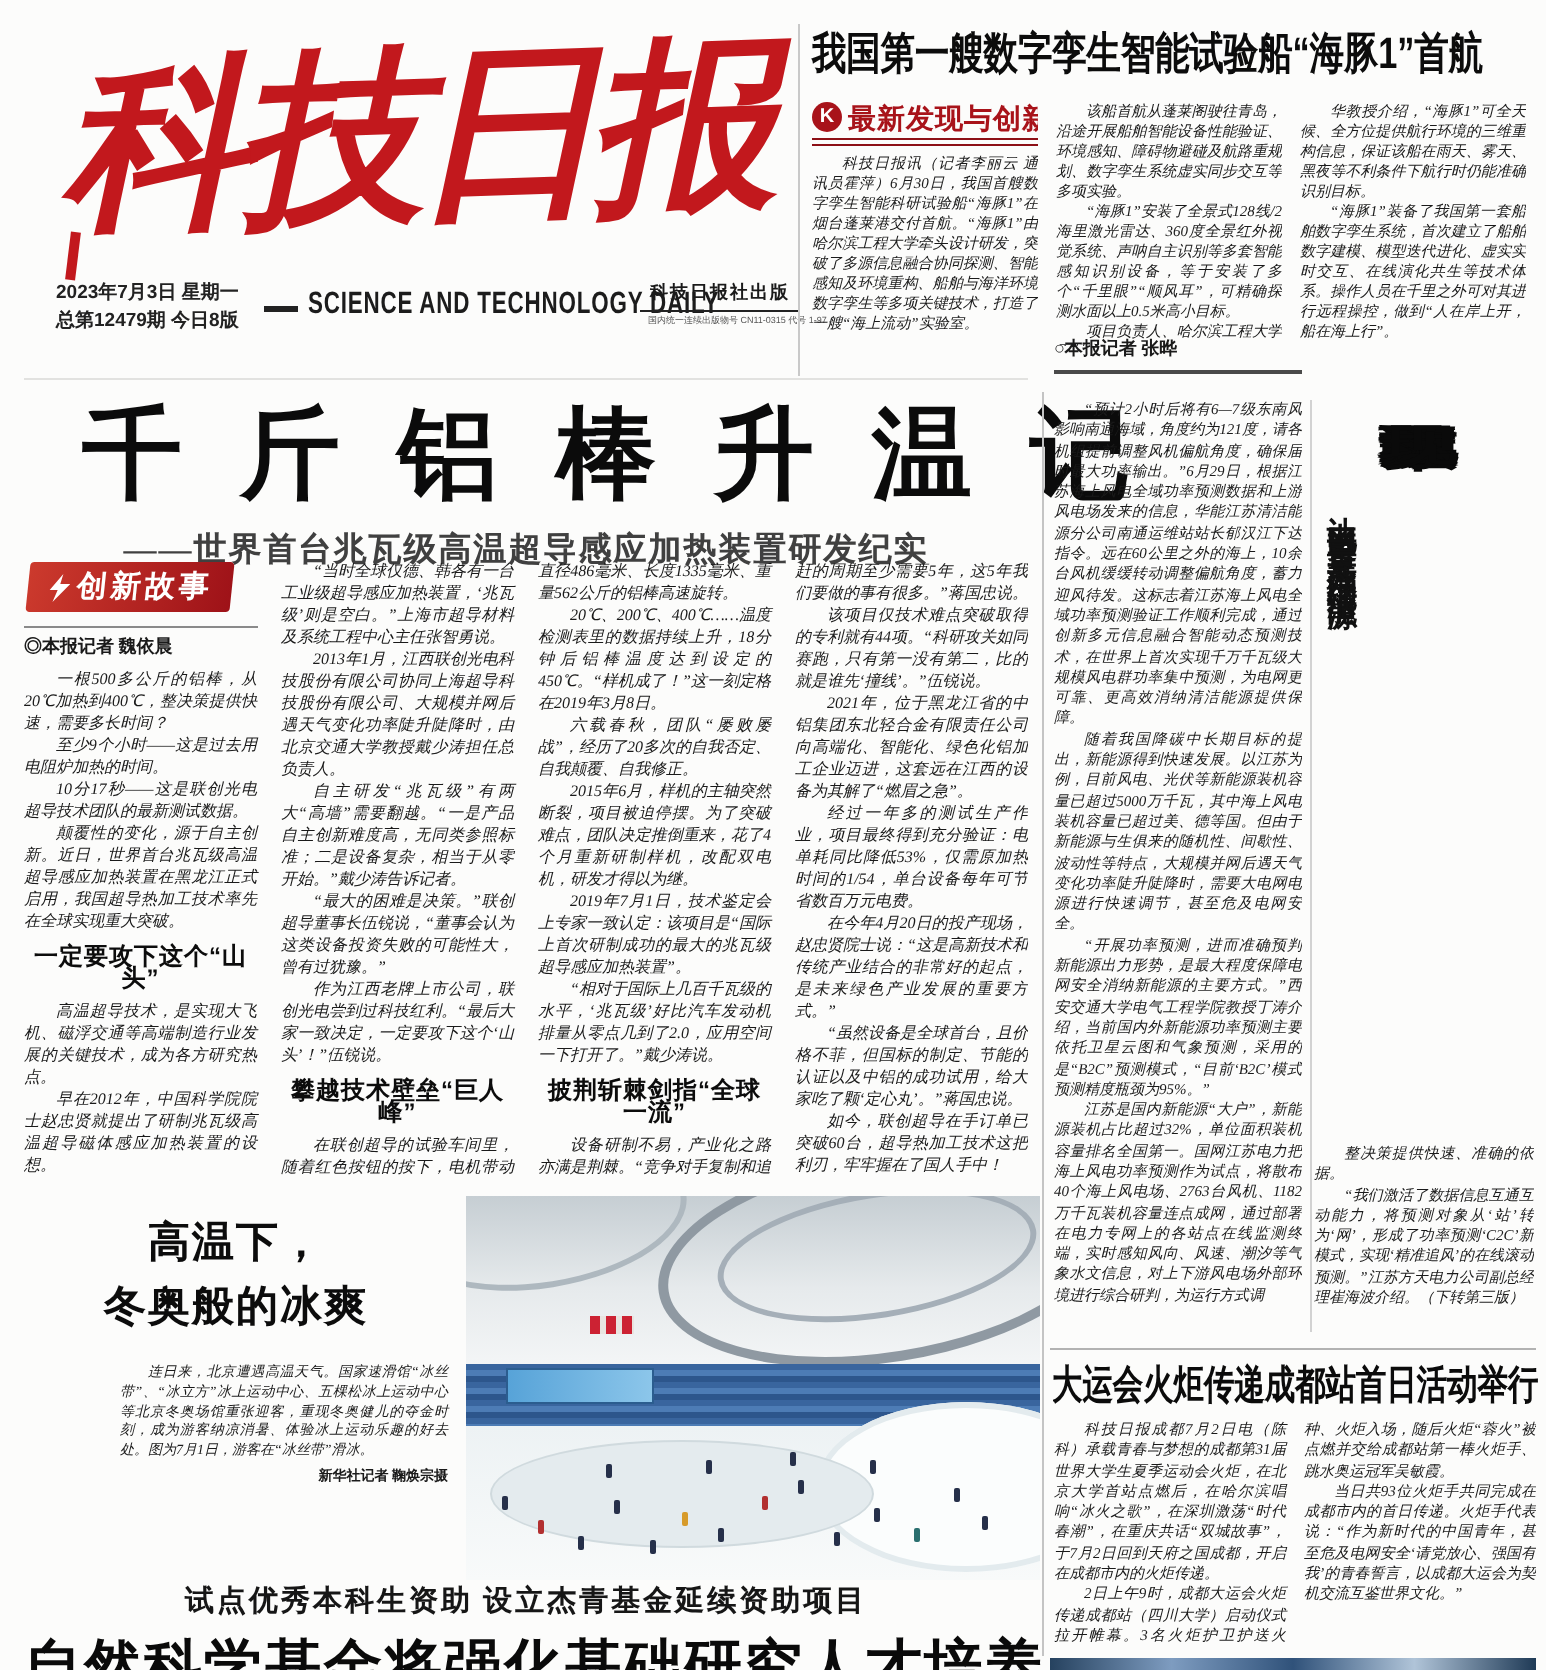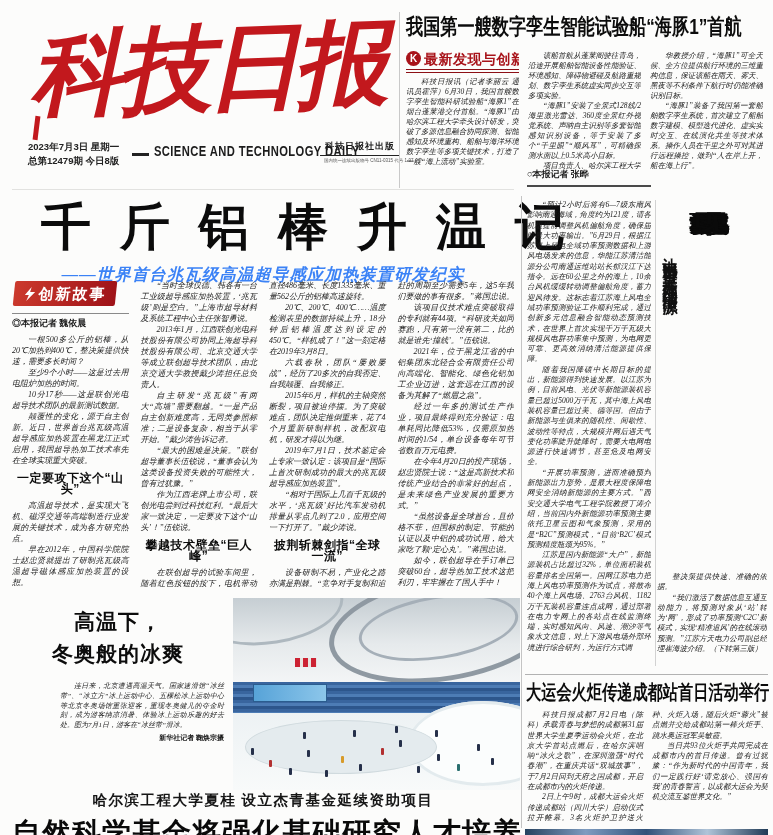--- a/index.html
+++ b/index.html
@@ -34,21 +34,21 @@
   .disc-wrap{border-bottom:4px double #8d1016;padding-bottom:3px;margin-bottom:4px;display:flex;align-items:center;gap:3px;}
   .k-icon{width:15px;height:15px;border-radius:50%;background:#a8131a;color:#fff;font-family:"Liberation Sans",sans-serif;
     font-weight:900;font-size:10px;line-height:15px;text-align:center;flex:0 0 auto;}
   .disc-label{color:#a8131a;font-family:"Liberation Sans",sans-serif;font-weight:900;font-size:14px;white-space:nowrap;letter-spacing:.5px;}
 
   
   .main-toprule{left:12px;top:189px;width:502px;height:1px;background:#e2e2e0;}
   .main-hl-wrap{left:12px;top:194px;width:502px;text-align:center;}
   .main-hl{font-family:"Liberation Sans",sans-serif;font-size:50px;font-weight:900;color:#0b0b0b;
     letter-spacing:.58em;text-indent:.58em;white-space:nowrap;}
-  .main-sub{font-size:16.5px;font-weight:bold;letter-spacing:1px;margin-top:3px;color:#3b82f6;font-style:italic;}
+  .main-sub{font-size:16.5px;font-weight:bold;letter-spacing:1px;margin-top:3px;color:#404040;}
 
   
   .main-cols{left:12px;top:280px;width:502px;height:316px;column-count:4;column-gap:12px;column-fill:auto;
     overflow:hidden;font-size:8px;line-height:11px;}
   .story-badge{width:102px;height:25px;background:linear-gradient(100deg,#cc3a2d,#9e1218);color:#fff;
     font-family:"Liberation Sans",sans-serif;font-weight:900;font-size:15px;letter-spacing:2px;
     display:flex;align-items:center;justify-content:center;gap:4px;transform:skewX(-6deg);border-radius:2px;margin:1px 0 7px 2px;}
   .byline{font-size:9px;font-weight:600;border-top:1px solid #8a8a8a;padding-top:4px;margin-bottom:5px;white-space:nowrap;}
   .col-h{font-family:"Liberation Sans",sans-serif;font-size:12px;font-weight:900;text-align:center;
     margin:7px 0 5px;letter-spacing:.5px;break-inside:avoid;color:#0c0c0c;}
@@ -170,21 +170,21 @@
         <p>一根500多公斤的铝棒，从20℃加热到400℃，整决策提供快速，需要多长时间？</p>
         <p>至少9个小时——这是过去用电阻炉加热的时间。</p>
         <p>10分17秒——这是联创光电超导技术团队的最新测试数据。</p>
         <p>颠覆性的变化，源于自主创新。近日，世界首台兆瓦级高温超导感应加热装置在黑龙江正式启用，我国超导热加工技术率先在全球实现重大突破。</p>
       </div>
     <div class="col-h">一定要攻下这个“山头”</div>
     <div>
         <p>高温超导技术，是实现大飞机、磁浮交通等高端制造行业发展的关键技术，成为各方研究热点。</p>
         <p>早在2012年，中国科学院院士赵忠贤就提出了研制兆瓦级高温超导磁体感应加热装置的设想。</p>
         <p>“当时全球仅德、韩各有一台工业级超导感应加热装置，‘兆瓦级’则是空白。”上海市超导材料及系统工程中心主任张智勇说。</p>
-        <p>2013年1月，江西联创光电科技股份有限公司协同上海超导科技股份有限公司、北京交通大学等成立联创超导技术团队，由北京交通大学教授戴少涛担任总负责人。</p>
+        <p>2013年1月，江西联创光电科技股份有限公司协同上海超导科技股份有限公司、大规模并网后遇天气变化功率陡升陡降时，由北京交通大学教授戴少涛担任总负责人。</p>
         <p>自主研发“兆瓦级”有两大“高墙”需要翻越。“一是产品自主创新难度高，无同类参照标准；二是设备复杂，相当于从零开始。”戴少涛告诉记者。</p>
         <p>“最大的困难是决策。”联创超导董事长伍锐说，“董事会认为这类设备投资失败的可能性大，曾有过犹豫。”</p>
         <p>作为江西老牌上市公司，联创光电尝到过科技红利。“最后大家一致决定，一定要攻下这个‘山头’！”伍锐说。</p>
       </div>
     <div class="col-h">攀越技术壁垒“巨人峰”</div>
     <div>
         <p>在联创超导的试验车间里，随着红色按钮的按下，电机带动直径486毫米、长度1335毫米、重量562公斤的铝棒高速旋转。</p>
         <p>20℃、200℃、400℃……温度检测表里的数据持续上升，18分钟后铝棒温度达到设定的450℃。“样机成了！”这一刻定格在2019年3月8日。</p>
         <p>六载春秋，团队“屡败屡战”，经历了20多次的自我否定、自我颠覆、自我修正。</p>
         <p>2015年6月，样机的主轴突然断裂，项目被迫停摆。为了突破难点，团队决定推倒重来，花了4个月重新研制样机，改配双电机，研发才得以为继。</p>
@@ -259,22 +259,22 @@
   <div class="abs wind-col2 jt">
       <p>整决策提供快速、准确的依据。</p>
       <p>“我们激活了数据信息互通互动能力，将预测对象从‘站’转为‘网’，形成了功率预测‘C2C’新模式，实现‘精准追风’的在线滚动预测。”江苏方天电力公司副总经理崔海波介绍。（下转第三版）</p>
     </div>
 
   <div class="abs uni-rule"></div>
   <div class="abs uni-hl">大运会火炬传递成都站首日活动举行</div>
   <div class="abs uni-cols jt">
       <p>科技日报成都7月2日电（陈科）承载青春与梦想的成都第31届世界大学生夏季运动会火炬，在北京大学首站点燃后，在哈尔滨唱响“冰火之歌”，在深圳激荡“时代春潮”，在重庆共话“双城故事”，于7月2日回到天府之国成都，开启在成都市内的火炬传递。</p>
       <p>2日上午9时，成都大运会火炬传递成都站（四川大学）启动仪式拉开帷幕。3名火炬护卫护送火种、火炬入场，随后火炬“蓉火”被点燃并交给成都站第一棒火炬手、跳水奥运冠军吴敏霞。</p>
-      <p>当日共93位火炬手共同完成在成都市内的首日传递。曾有过犹豫：“作为新时代的中国青年，我们一定践行好‘请党放心、强国有我’的青春誓言，以成都大运会为契机交流互鉴世界文化。”</p>
+      <p>当日共93位火炬手共同完成在成都市内的首日传递。火炬手代表说：“作为新时代的中国青年，甚至危及电网安全‘请党放心、强国有我’的青春誓言，以成都大运会为契机交流互鉴世界文化。”</p>
     </div>
   <div class="abs uni-strip"></div>
 
   <div class="abs bottom">
-    <div class="kicker">哈尔滨工程大学夏桂 设立杰青基金延续资助项目</div>
+    <div class="kicker">试点优秀本科生资助 设立杰青基金延续资助项目</div>
     <div class="b-hl">自然科学基金将强化基础研究人才培养</div>
   </div>
 
 </div>
 
 </body></html>

